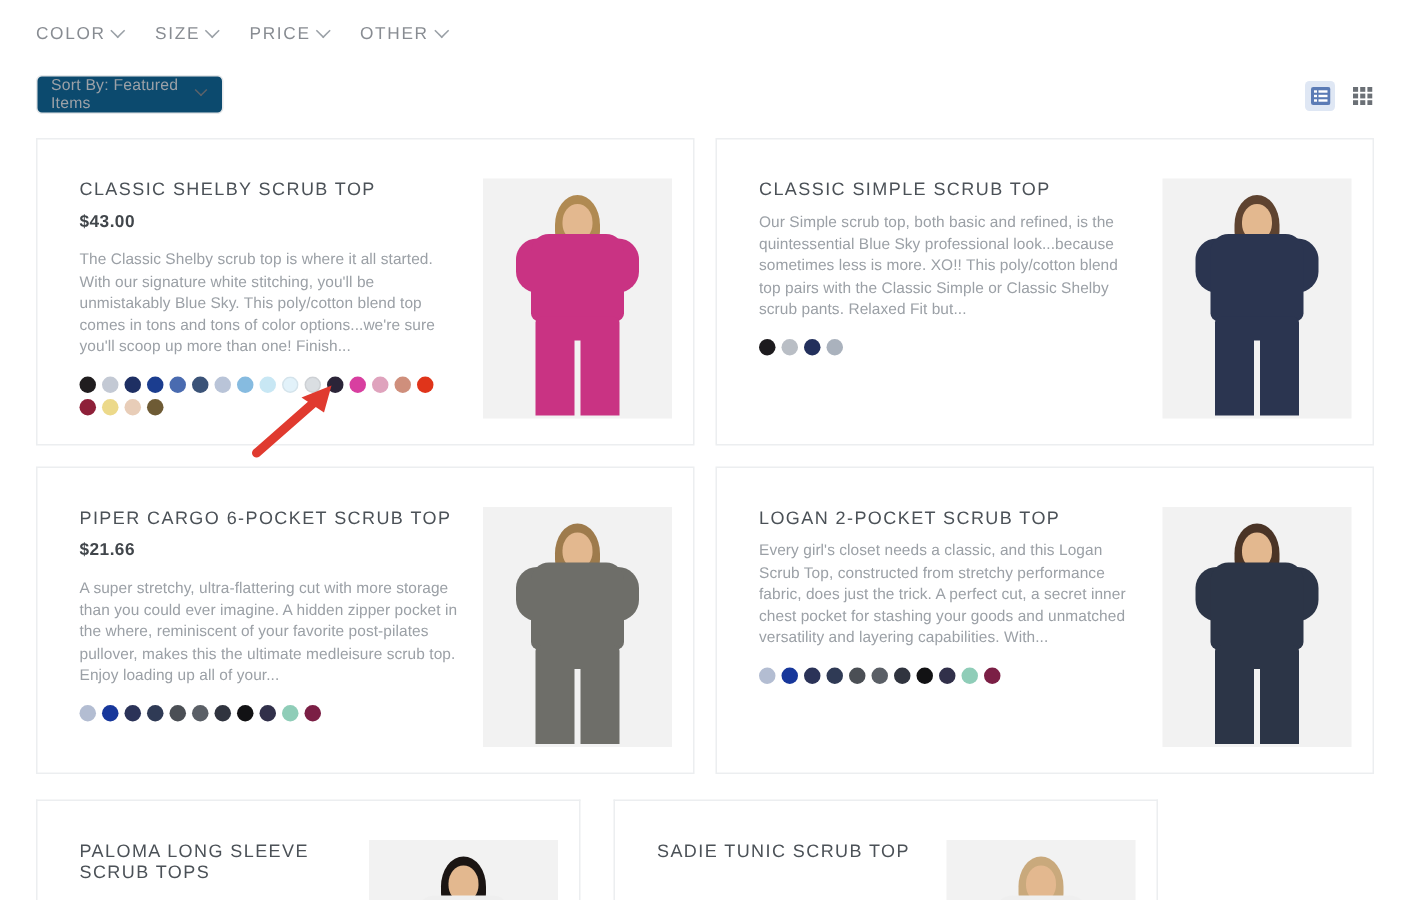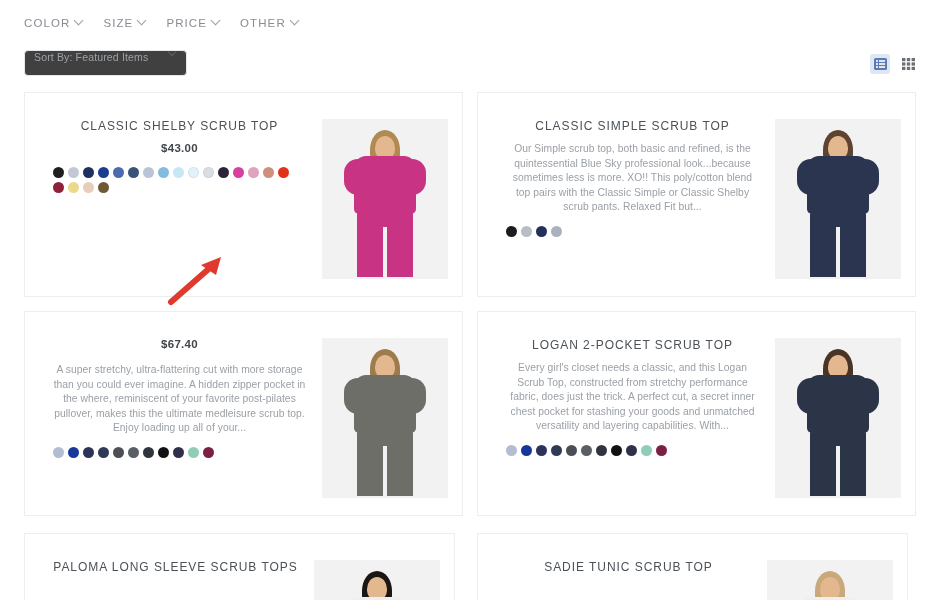--- a/index.html
+++ b/index.html
@@ -25,23 +25,23 @@
   .chev::after {
     content:""; position:absolute; left:0; top:0;
     width:6px; height:6px;
     border-right:1.6px solid #9aa0a6; border-bottom:1.6px solid #9aa0a6;
     transform: rotate(45deg);
   }
 
   
   .sortwrap {
     position:absolute; left:24px; top:50px;
-    width:163px; height:26px;
-    border:1px solid #e6e8ea; border-radius:4px; background:#404040;
-    display:flex; padding:0 9px;
+    width:125px; height:26px;
+    border:1px solid #e6e8ea; border-radius:4px; background:#0c4a6e;
+    display:flex; align-items:center; padding:0 9px;
   }
   .sortwrap .sort-label { font-size:10.5px; color:#9ca1a7; letter-spacing:0.15px; flex:1; }
   .sortwrap .chev::after { border-color:#5c6269; width:5px; height:5px; border-width:1.4px; }
 
   
   .viewtoggles { position:absolute; right:22px; top:54px; display:flex; gap:8px; align-items:center; }
   .vbtn { width:20px; height:20px; border-radius:3px; display:flex; align-items:center; justify-content:center; cursor:pointer; }
   .vbtn.active { background:#dfe7f4; }
   .vbtn svg { display:block; }
 
@@ -49,21 +49,21 @@
   .grid {
     position:absolute; left:24px; top:92px;
     width:892px;
     display:flex; flex-wrap:wrap; gap:14px;
   }
   .card {
     width:439px; height:205px;
     border:1px solid #eceef0; background:#fff;
     display:flex; position:relative; overflow:hidden;
   }
-  .card-body { flex:1; padding:26px 16px 10px 28px; overflow:hidden;text-align:center; }
+  .card-body { flex:1; padding:26px 16px 10px 28px; overflow:hidden; }
   .p-title {
     font-size:12px; letter-spacing:0.95px; color:#4b5157;
     text-transform:uppercase; margin-bottom:9px; cursor:pointer;
   }
   .p-price { font-size:11.5px; font-weight:bold; color:#41464b; letter-spacing:0.3px; margin-bottom:13px; }
   .p-desc { font-size:10.3px; line-height:14.6px; color:#9ba0a6; letter-spacing:0.05px; }
   .sw-wrap { display:flex; flex-wrap:wrap; gap:4px; margin-top:11px; max-width:250px; }
   .sw { width:11px; height:11px; border-radius:50%; cursor:pointer; }
 
   .card-img { width:140px; padding:26px 14px 0 0; display:flex; align-items:flex-start; justify-content:center; }
@@ -71,21 +71,21 @@
 
   
   .m-head { position:absolute; left:50%; transform:translateX(-50%); top:17px; width:20px; height:24px; border-radius:50% 50% 45% 45%; background:#e3b88f; z-index:2;}
   .m-hair { position:absolute; left:50%; transform:translateX(-50%); top:11px; width:30px; height:40px; border-radius:50% 50% 40% 40%; z-index:1; }
   .m-top { position:absolute; left:50%; transform:translateX(-50%); top:37px; width:62px; height:58px; border-radius:12px 12px 5px 5px; z-index:3; }
   .m-arms { position:absolute; left:50%; transform:translateX(-50%); top:40px; width:82px; height:36px; border-radius:14px; z-index:2; }
   .m-pants { position:absolute; left:50%; transform:translateX(-50%); top:92px; width:56px; height:66px; border-radius:4px 4px 0 0; z-index:3; }
   .m-gap { position:absolute; left:50%; transform:translateX(-50%); top:108px; width:4px; height:52px; background:#f2f2f2; z-index:4; }
 
   
-  .partialrow { position:absolute; left:24px; top:533px; width:884px; display:flex; gap:22px; }
+  .partialrow { position:absolute; left:24px; top:533px; width:748px; display:flex; gap:22px; }
   .pcard { width:439px; height:67px; border:1px solid #eceef0; border-bottom:none; background:#fff; display:flex; overflow:hidden; position:relative; }
   .pcard .card-body { padding:26px 16px 0 28px; }
   .pcard .imgbox { height:60px; }
 
   
   .arrow { position:absolute; left:165px; top:255px; width:64px; height:52px; pointer-events:none; }
 </style>
 </head>
 <body>
 
@@ -141,20 +141,21 @@
       </svg>
     </div>
   </div>
 
   <div class="grid">
 
     <div class="card">
       <div class="card-body">
         <div class="p-title">CLASSIC SHELBY SCRUB TOP</div>
         <div class="p-price">$43.00</div>
+        <div class="p-desc">The Classic Shelby scrub top is where it all started.  With our signature white stitching, you'll be unmistakably Blue Sky.  This poly/cotton blend top comes in tons and tons of color options...we're sure you'll scoop up more than one! Finish...</div>
         <div class="sw-wrap">
             <span class="sw" title="#201d1f" style="background: rgb(32, 29, 31);"></span>
             <span class="sw" title="#c3c9d4" style="background: rgb(195, 201, 212);"></span>
             <span class="sw" title="#1e2f63" style="background: rgb(30, 47, 99);"></span>
             <span class="sw" title="#1b3d8f" style="background: rgb(27, 61, 143);"></span>
             <span class="sw" title="#4a6bb0" style="background: rgb(74, 107, 176);"></span>
             <span class="sw" title="#3b5378" style="background: rgb(59, 83, 120);"></span>
             <span class="sw" title="#b9c4d8" style="background: rgb(185, 196, 216);"></span>
             <span class="sw" title="#86bbe0" style="background: rgb(134, 187, 224);"></span>
             <span class="sw" title="#c8e7f4" style="background: rgb(200, 231, 244);"></span>
@@ -201,21 +202,22 @@
             <div class="m-arms" style="background: rgb(43, 53, 80);"></div>
             <div class="m-top" style="background: rgb(43, 53, 80);"></div>
             <div class="m-pants" style="background: rgb(43, 53, 80);"></div>
             <div class="m-gap"></div>
           </div>
       </div>
     </div>
 
     <div class="card">
       <div class="card-body">
-        <div class="p-price">$67.40</div>
+        <div class="p-title">PIPER CARGO 6-POCKET SCRUB TOP</div>
+        <div class="p-price">$21.66</div>
         <div class="p-desc">A super stretchy, ultra-flattering cut with more storage than you could ever imagine. A hidden zipper pocket in the where, reminiscent of your favorite post-pilates pullover, makes this the ultimate medleisure scrub top. Enjoy loading up all of your...</div>
         <div class="sw-wrap">
             <span class="sw" title="#b3bdd2" style="background: rgb(179, 189, 210);"></span>
             <span class="sw" title="#17379b" style="background: rgb(23, 55, 155);"></span>
             <span class="sw" title="#2b3358" style="background: rgb(43, 51, 88);"></span>
             <span class="sw" title="#2f3a55" style="background: rgb(47, 58, 85);"></span>
             <span class="sw" title="#4b4f55" style="background: rgb(75, 79, 85);"></span>
             <span class="sw" title="#5a5f66" style="background: rgb(90, 95, 102);"></span>
             <span class="sw" title="#30343f" style="background: rgb(48, 52, 63);"></span>
             <span class="sw" title="#121214" style="background: rgb(18, 18, 20);"></span>

